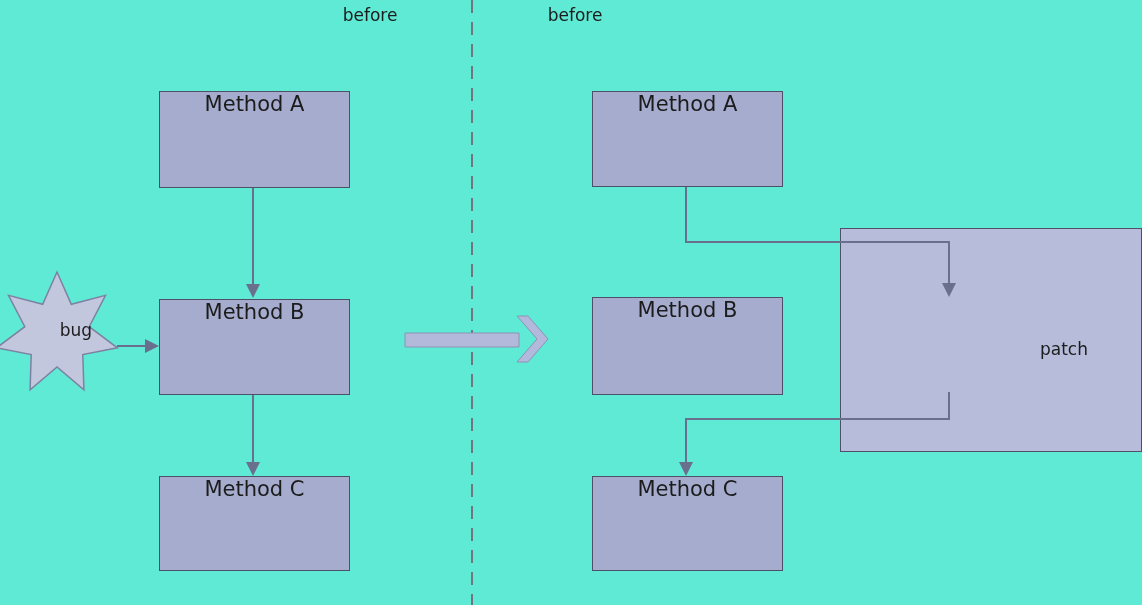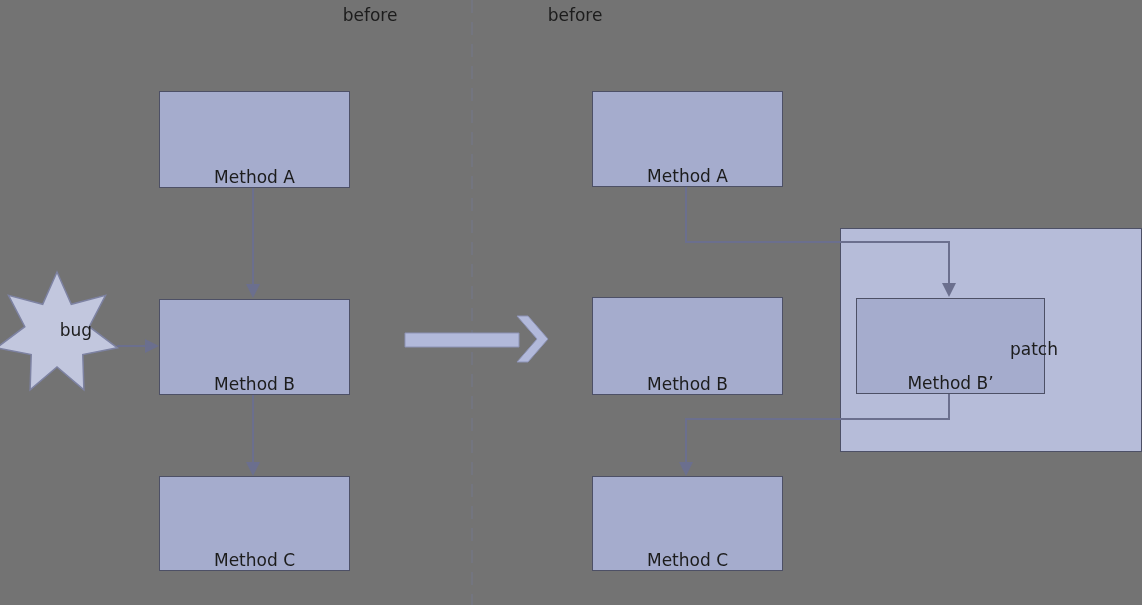--- a/index.html
+++ b/index.html
@@ -1,45 +1,45 @@
 <!DOCTYPE html>
 <html style="--box-fill: #a5accd; --box-border: #4d5066; --patch-fill: #b6bcd9; --star-fill: #c2c7de; --star-border: #7d82a2; --connector: #6b6f8e; --big-arrow-fill: #b2b9da; --big-arrow-border: #8d93b6; --divider: #73757f; --text: #1c1c1c;"><head>
 <meta charset="utf-8">
 <style>
   html,body{margin:0;padding:0;background:#ffffff;}
   .canvas{
-    position:relative;width:1142px;height:605px;background:#737373;
+    position:relative;width:1142px;height:605px;background:#5eead4;
     font-family:"DejaVu Sans","Liberation Sans",sans-serif;
     color:var(--text,#1c1c1c);overflow:hidden;
   }
   .patch-region{
     position:absolute;left:840px;top:228px;width:300px;height:222px;
     background:var(--patch-fill,#b6bcd9);border:1px solid var(--box-border,#4d5066);
     z-index:1;
   }
   svg.layer{position:absolute;left:0;top:0;z-index:2;}
   .node{
-    position:absolute;display:flex;align-items:flex-end;justify-content:center;
+    position:absolute;display:flex;align-items:flex-start;justify-content:center;
     background:var(--box-fill,#a5accd);border:1px solid var(--box-border,#4d5066);
-    font-size:17px;z-index:3;
+    font-size:21px;z-index:3;
   }
   .node-a-left {left:159px;top:91px; width:189px;height:95px;}
   .node-b-left {left:159px;top:299px;width:189px;height:94px;}
   .node-c-left {left:159px;top:476px;width:189px;height:93px;}
   .node-a-right{left:592px;top:91px; width:189px;height:94px;}
   .node-b-right{left:592px;top:297px;width:189px;height:96px;}
   .node-c-right{left:592px;top:476px;width:189px;height:93px;}
   .node-bprime {left:856px;top:298px;width:187px;height:94px;}
   .label{
     position:absolute;font-size:17px;line-height:20px;text-align:center;z-index:4;
   }
   .label-before{left:330px;top:5px;width:80px;}
   .label-after {left:535px;top:5px;width:80px;}
   .label-bug   {left:22px;top:320px;width:70px;text-align:right;}
-  .label-patch {left:996px;top:339px;width:76px;}
+  .label-patch {left:1026px;top:339px;width:76px;}
 </style>
 </head>
 <body>
 
 <div class="canvas">
 
   <div class="patch-region"></div>
 
   <svg class="layer" width="1142" height="605" viewBox="0 0 1142 605">
 
@@ -79,21 +79,18 @@
     <span>Method C</span>
   </div>
   <div class="label label-bug">bug</div>
 
   <div class="node node-a-right">
     <span>Method A</span>
   </div>
   <div class="node node-b-right">
     <span>Method B</span>
   </div>
-  <div class="node node-bprime">
-    <span>Method B’</span>
-  </div>
   <div class="node node-c-right">
     <span>Method C</span>
   </div>
   <div class="label label-patch">patch</div>
 
 </div>
 
 </body></html>

